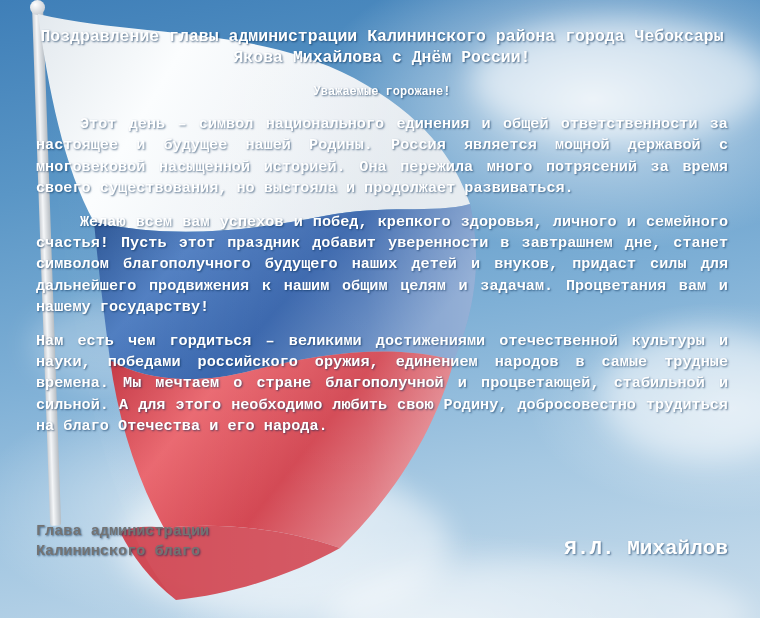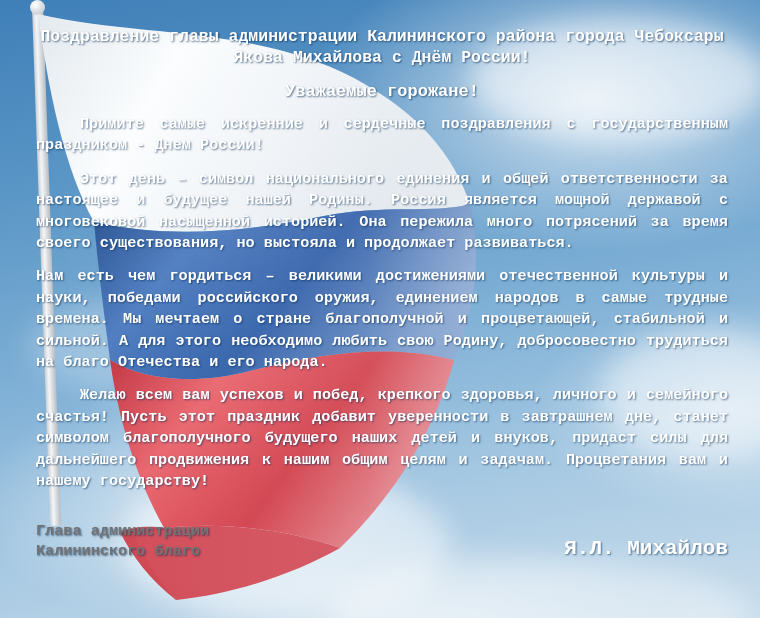--- a/index.html
+++ b/index.html
@@ -81,21 +81,21 @@
     font-weight: bold;
     font-size: 16.5px;
     line-height: 21px;
     text-align: center;
     color: #ffffff;
     text-shadow: 1px 1px 2px rgba(0,40,80,0.65);
     margin: 0 0 14px 0;
   }
   .subtitle {
     font-weight: bold;
-    font-size: 17px;
+    font-size: 12px;
     line-height: 20px;
     text-align: center;
     color: #ffffff;
     text-shadow: 1px 1px 2px rgba(0,40,80,0.65);
     margin: 0 0 12px 0;
   }
   .para {
     font-weight: bold;
     font-size: 15.2px;
     line-height: 21.4px;
@@ -191,24 +191,23 @@
              C126,572 108,548 96,524 C110,518 126,518 140,520 Z" fill="#cf3c48" opacity="0.92"></path>
 
     <path d="M14,6 C120,30 230,18 330,70 C400,108 430,150 446,196
              C458,250 452,300 430,352 C412,420 372,486 316,540
              C270,566 210,586 152,592 C100,540 60,400 40,240 C28,150 20,70 14,6 Z" fill="url(#gFade)" opacity="0.55"></path>
   </svg>
 
   <div class="content">
     <h1 class="title">Поздравление главы администрации Калининского района города Чебоксары Якова Михайлова с Днём России!</h1>
     <p class="subtitle">Уважаемые горожане!</p>
-    <p class="para indent">Примите самые искренние и сердечные поздравления с государственным праздником - Днем России!</p>
     <p class="para indent">Этот день – символ национального единения и общей ответственности за настоящее и будущее нашей Родины. Россия является мощной державой с многовековой насыщенной историей. Она пережила много потрясений за время своего существования, но выстояла и продолжает развиваться.</p>
+    <p class="para indent">Желаю всем вам успехов и побед, крепкого здоровья, личного и семейного счастья! Пусть этот праздник добавит уверенности в завтрашнем дне, станет символом благополучного будущего наших детей и внуков, придаст силы для дальнейшего продвижения к нашим общим целям и задачам. Процветания вам и нашему государству!</p>
     <p class="para">Нам есть чем гордиться – великими достижениями отечественной культуры и науки, победами российского оружия, единением народов в самые трудные времена. Мы мечтаем о стране благополучной и процветающей, стабильной и сильной. А для этого необходимо любить свою Родину, добросовестно трудиться на благо Отечества и его народа.</p>
-    <p class="para indent">Желаю всем вам успехов и побед, крепкого здоровья, личного и семейного счастья! Пусть этот праздник добавит уверенности в завтрашнем дне, станет символом благополучного будущего наших детей и внуков, придаст силы для дальнейшего продвижения к нашим общим целям и задачам. Процветания вам и нашему государству!</p>
   </div>
 
   <div class="sig">
     <div class="sig-left">
       <div>Глава администрации</div>
       <div>Калининского благо</div>
     </div>
     <div class="sig-right">Я.Л. Михайлов</div>
   </div>
 

